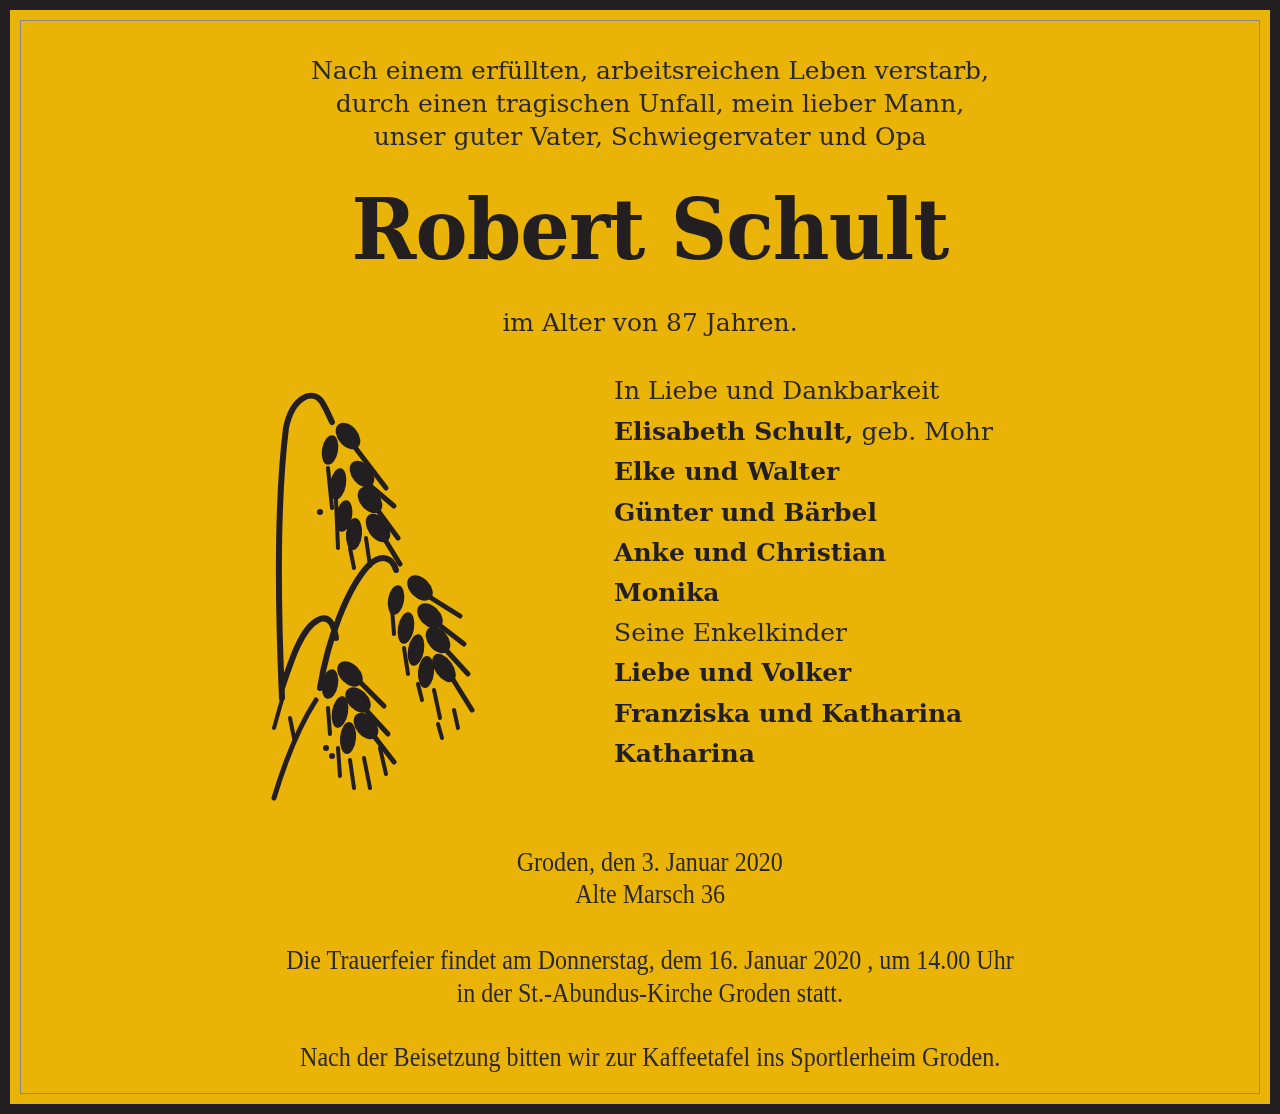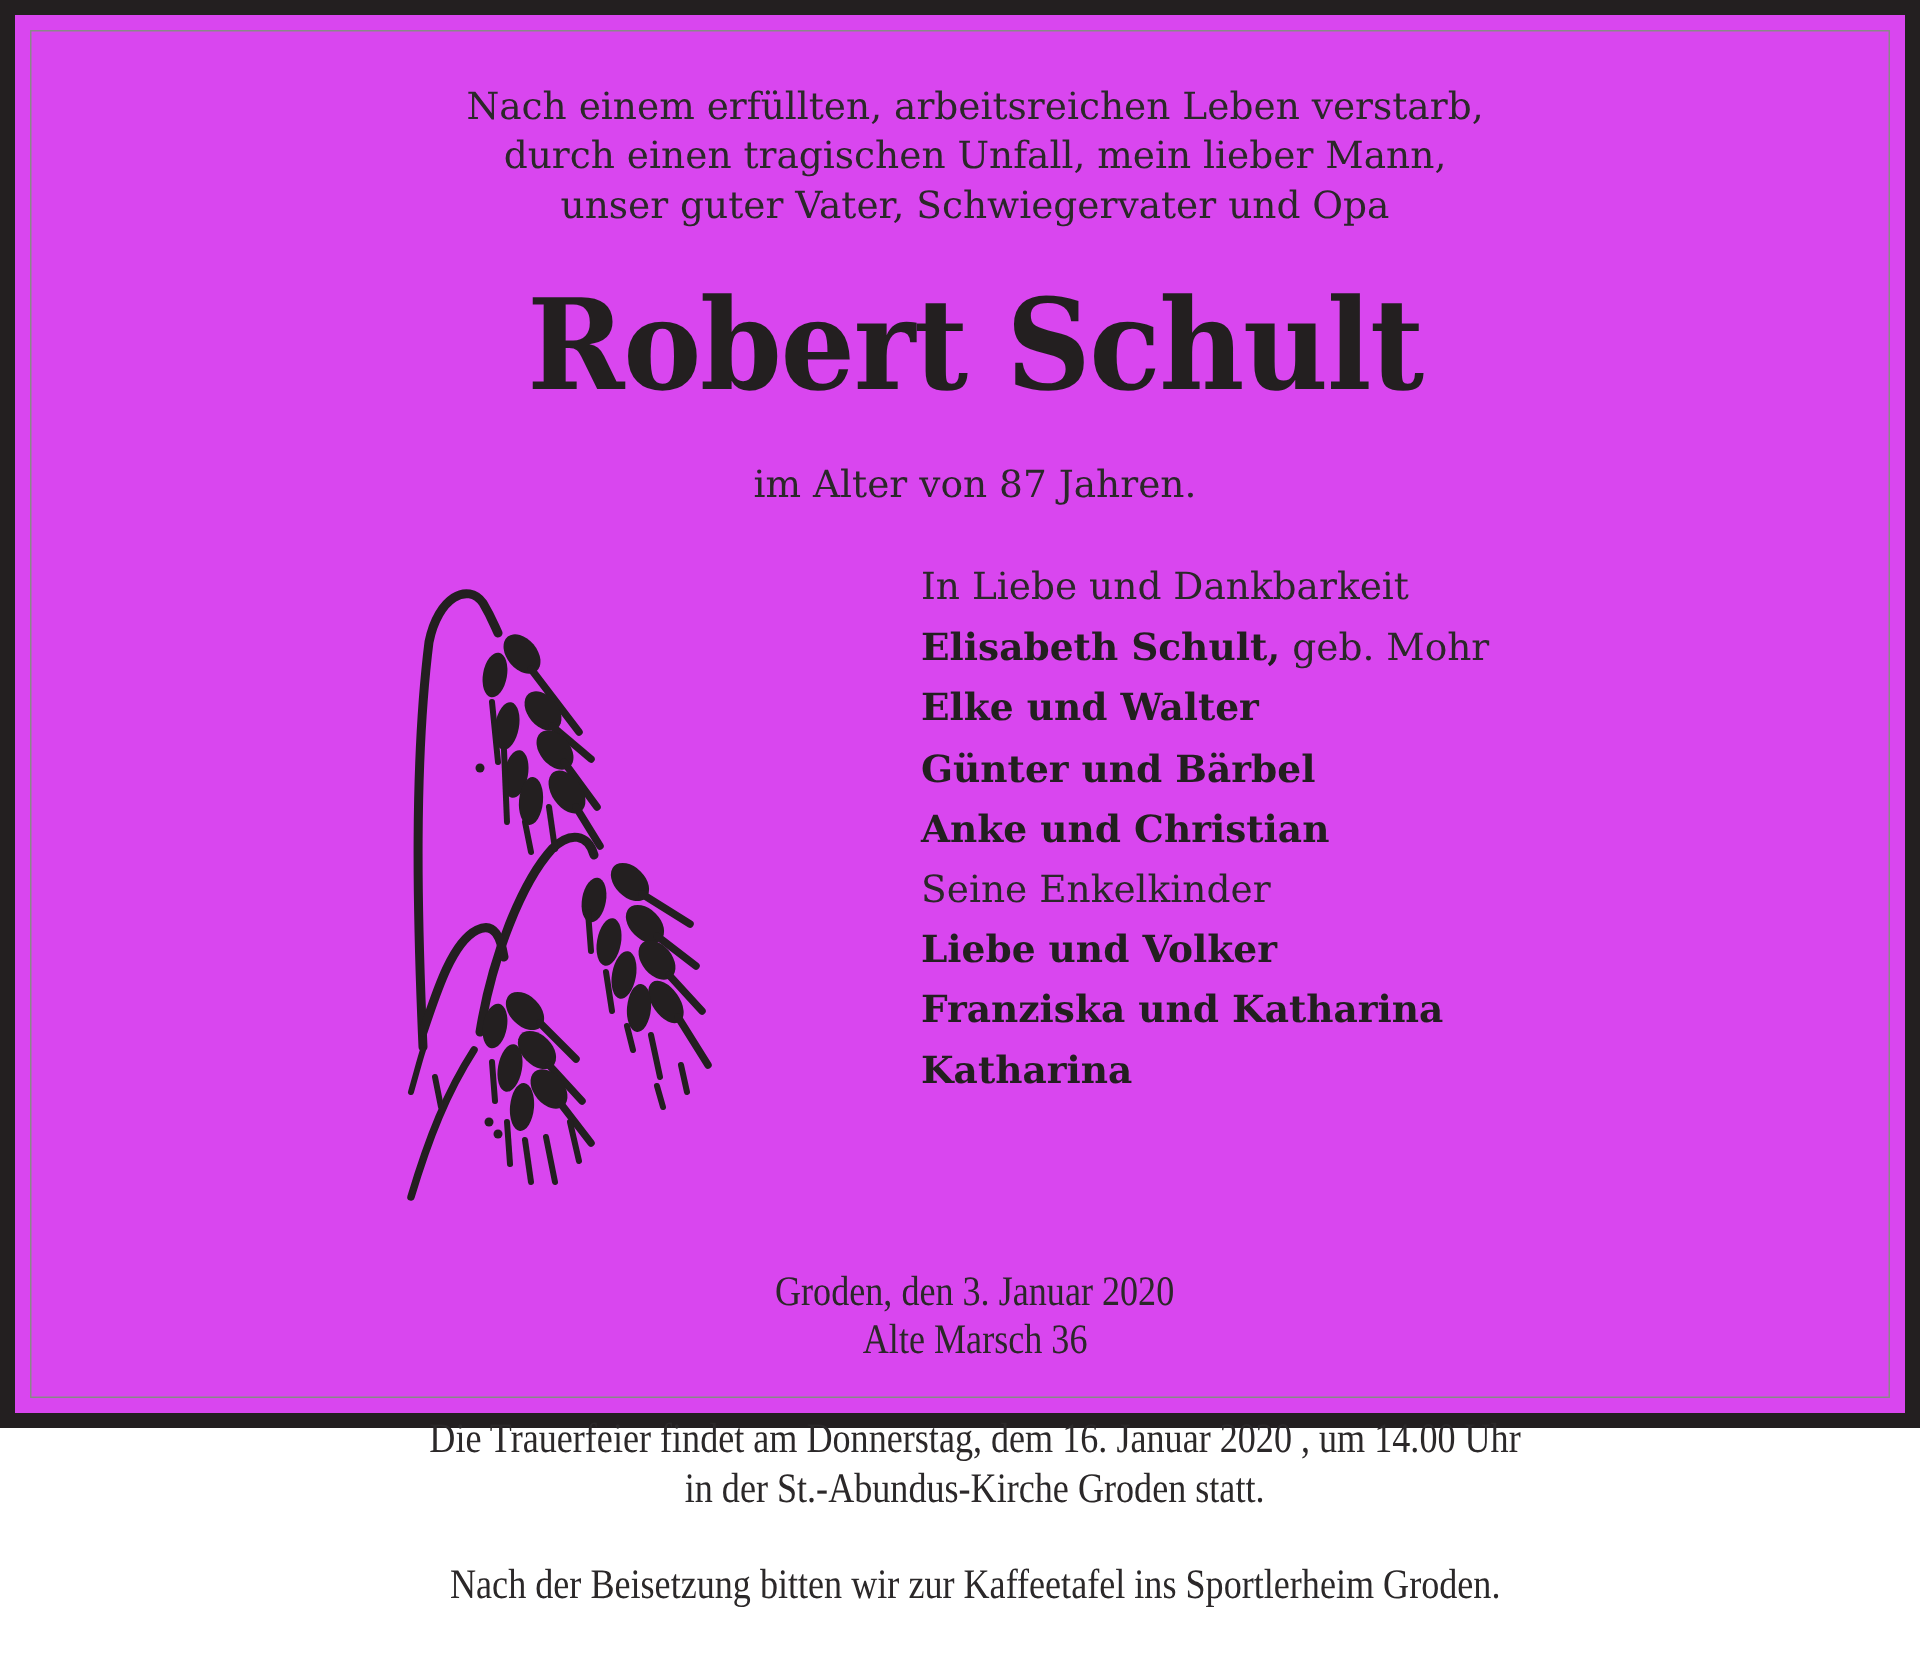--- a/index.html
+++ b/index.html
@@ -9,24 +9,24 @@
   }
   body {
     width: 1280px;
     height: 1114px;
     overflow: hidden;
   }
   .frame {
     position: absolute;
     left: 0; top: 0;
     width: 1280px;
-    height: 952px;
+    height: 1114px;
     box-sizing: border-box;
     border: 10px solid #231f20;
-    background: #d946ef;
+    background: #eab308;
   }
   .inner-line {
     position: absolute;
     left: 10px; top: 10px; right: 10px; bottom: 10px;
     border: 1px solid #8a8788;
     pointer-events: none;
   }
   .serif {
     font-family: "DejaVu Serif", "Liberation Serif", serif;
     color: #2b2829;
@@ -206,20 +206,21 @@
       <circle cx="64" cy="368" r="3"></circle>
     </g>
   </svg>
 
   <div class="mourners serif">
     <span class="row first">In Liebe und Dankbarkeit</span>
     <span class="row"><span class="b">Elisabeth Schult,</span><span> geb. Mohr</span></span>
     <span class="row b">Elke und Walter</span>
     <span class="row b">Günter und Bärbel</span>
     <span class="row b">Anke und Christian</span>
+    <span class="row b">Monika</span>
     <span class="row">Seine Enkelkinder</span>
     <span class="row b">Liebe und Volker</span>
     <span class="row b">Franziska und Katharina</span>
     <span class="row b">Katharina</span>
   </div>
 
   <div class="place condensed">
     <span class="line"><span class="cond-text">Groden, den 3. Januar 2020</span></span>
     <span class="line"><span class="cond-text">Alte Marsch 36</span></span>
   </div>

